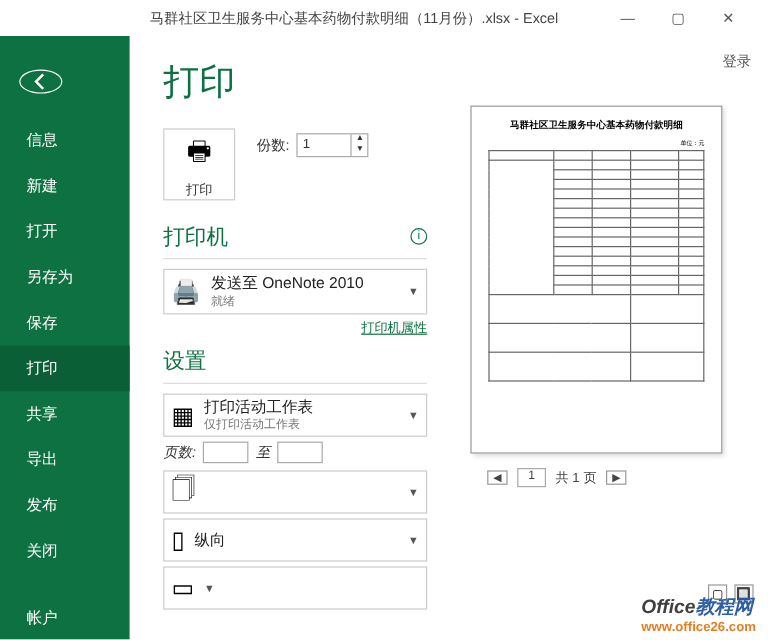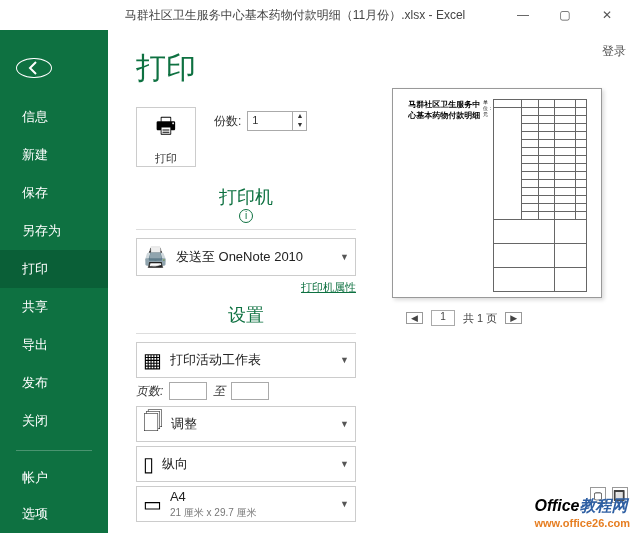--- a/index.html
+++ b/index.html
@@ -21,47 +21,47 @@
     .bigtitle { font-size: 30px; color: #0e7141; margin-bottom: 18px; font-weight: 300; }
     .printrow { display: flex; align-items: flex-start; gap: 18px; margin-bottom: 18px; }
     .printbtn { width: 60px; height: 60px; border: 1px solid #ccc; display: flex; flex-direction: column; align-items: center; justify-content: center; gap: 4px; background: #fff; }
     .printbtn .icon { font-size: 22px; }
     .printbtn .lbl { font-size: 11px; color: #333; }
     .copies { display: flex; align-items: center; gap: 6px; font-size: 12px; color: #333; padding-top: 4px; }
     .spinner { border: 1px solid #aaa; height: 20px; width: 60px; display: flex; }
     .spinner .val { flex: 1; padding: 2px 4px; font-size: 11px; }
     .spinner .btns { width: 14px; display: flex; flex-direction: column; }
     .spinner .btns div { flex: 1; font-size: 7px; text-align: center; border-left: 1px solid #aaa; line-height: 8px; }
-    .sechead { color: #0e7141; font-size: 18px; font-weight: 300; margin: 4px 0 6px 0; display: flex; justify-content: space-between; align-items: center; flex-direction: column; }
+    .sechead { color: #0e7141; font-size: 18px; font-weight: 300; margin: 4px 0 6px 0; display: flex; justify-content: space-between; align-items: center; }
     .sechead .info { width: 14px; height: 14px; border: 1px solid #0e7141; border-radius: 50%; font-size: 10px; text-align: center; line-height: 12px; color: #0e7141; }
     .divider { border: 0; border-top: 1px solid #ddd; margin: 4px 0 8px 0; }
     .dropdown { border: 1px solid #ccc; height: 38px; display: flex; align-items: center; padding: 0 6px; gap: 8px; margin-bottom: 4px; }
     .dropdown .icon { font-size: 20px; }
     .dropdown .txt { flex: 1; line-height: 1.3; }
     .dropdown .txt .t1 { font-size: 13px; color: #222; }
     .dropdown .txt .t2 { font-size: 10px; color: #777; }
     .dropdown .arrow { font-size: 9px; color: #555; }
     .link { text-align: right; color: #0e7141; font-size: 11px; text-decoration: underline; margin-bottom: 8px; }
     .pagesrow { display: flex; align-items: center; gap: 6px; margin: 4px 0 6px 0; font-size: 12px; color: #333; font-style: italic; }
     .pagesrow .numbox { border: 1px solid #aaa; width: 38px; height: 18px; }
     .dropdown.sm { height: 36px; }
     .preview { flex: 1; display: flex; flex-direction: column; align-items: center; padding-top: 40px; }
-    .paper { width: 210px; height: 210px; border: 1px solid #999; background: #fff; box-shadow: 2px 2px 4px rgba(0,0,0,0.15); padding: 10px 14px; font-size: 6px; display: flex; flex-direction: row; }
+    .paper { width: 210px; height: 290px; border: 1px solid #999; background: #fff; box-shadow: 2px 2px 4px rgba(0,0,0,0.15); padding: 10px 14px; font-size: 6px; display: flex; flex-direction: column; }
     .paper .ptitle { text-align: center; font-weight: bold; font-size: 8px; margin-bottom: 6px; }
     .paper .ptop { font-size: 5px; display: flex; justify-content: space-between; margin-bottom: 2px; }
     .paper table { width: 100%; border-collapse: collapse; font-size: 5px; }
     .paper td { border: 1px solid #666; height: 8px; }
     .paper .signrow td { height: 24px; border: 1px solid #666; }
     .pager { display: flex; align-items: center; gap: 8px; margin-top: 12px; font-size: 11px; color: #444; align-self: flex-start; margin-left: 40px; }
     .pager .nav { border: 1px solid #999; padding: 0 4px; font-size: 9px; text-align: center; }
     .pager .input { border: 1px solid #aaa; width: 24px; height: 16px; font-size: 10px; text-align: center; }
     .zoombtns { position: absolute; right: 12px; bottom: 30px; display: flex; gap: 6px; }
     .zoombtn { width: 16px; height: 16px; border: 1px solid #999; font-size: 10px; display: flex; align-items: center; justify-content: center; }
     .watermark { position: absolute; right: 10px; bottom: 4px; font-size: 16px; font-weight: bold; font-style: italic; }
-    .watermark .o { color: #000000; }
+    .watermark .o { color: #404040; }
     .watermark .b { color: #2e5fa3; }
     .watermark .url { font-size: 11px; color: #e67e22; display: block; text-align: center; font-style: normal; }
   </style>
 </head>
 <body>
 
 <div class="titlebar">
   <div style="width:40px"></div>
   <div class="title">马群社区卫生服务中心基本药物付款明细（11月份）.xlsx - Excel</div>
   <div class="winbtns">
@@ -74,22 +74,23 @@
 
 <div class="container">
   <div class="sidebar">
     <div class="backbtn">
       <svg width="18" height="18" viewBox="0 0 18 18">
           <path d="M11 3 L5 9 L11 15" stroke="#fff" stroke-width="2" fill="none"></path>
         </svg>
     </div>
     <div class="navitem">信息</div>
     <div class="navitem">新建</div>
+    <div class="navitem">打开</div>
+    <div class="navitem">另存为</div>
     <div class="navitem">保存</div>
-    <div class="navitem">另存为</div>
     <div class="navitem active">打印</div>
     <div class="navitem">共享</div>
     <div class="navitem">导出</div>
     <div class="navitem">发布</div>
     <div class="navitem">关闭</div>
     <div class="sep"></div>
     <div class="navitem small">帐户</div>
     <div class="navitem small">选项</div>
   </div>
 
@@ -116,67 +117,64 @@
 
       <div class="sechead">
         <span>打印机</span>
         <span class="info">i</span>
       </div>
       <hr class="divider">
       <div class="dropdown">
         <span class="icon">🖨️</span>
         <div class="txt">
           <div class="t1">发送至 OneNote 2010</div>
+          <div class="t2">就绪</div>
         </div>
         <span class="arrow">▼</span>
       </div>
       <div class="link">打印机属性</div>
 
       <div class="sechead">
           <span>设置</span>
         </div>
       <hr class="divider">
 
       <div class="dropdown sm">
         <span class="icon">▦</span>
         <div class="txt">
           <div class="t1">打印活动工作表</div>
+          <div class="t2">仅打印活动工作表</div>
         </div>
         <span class="arrow">▼</span>
       </div>
 
       <div class="pagesrow">
         <span>页数:</span>
         <div class="numbox"></div>
         <span>至</span>
         <div class="numbox"></div>
       </div>
 
       <div class="dropdown sm">
         <span class="icon">🗍</span>
         <div class="txt">
-          <div class="t1">调整</div>
         </div>
         <span class="arrow">▼</span>
       </div>
 
       <div class="dropdown sm">
         <span class="icon">▯</span>
         <div class="txt">
           <div class="t1">纵向</div>
         </div>
         <span class="arrow">▼</span>
       </div>
 
       <div class="dropdown sm">
         <span class="icon">▭</span>
-        <div class="txt">
-          <div class="t1">A4</div>
-          <div class="t2">21 厘米 x 29.7 厘米</div>
-        </div>
         <span class="arrow">▼</span>
       </div>
     </div>
 
     <div class="preview">
       <div class="paper">
         <div class="ptitle">马群社区卫生服务中心基本药物付款明细</div>
         <div class="ptop">
             <span>&nbsp;</span>
             <span>单位：元</span>

